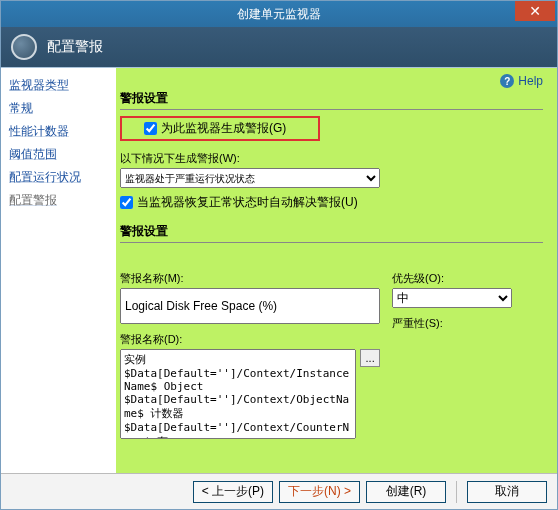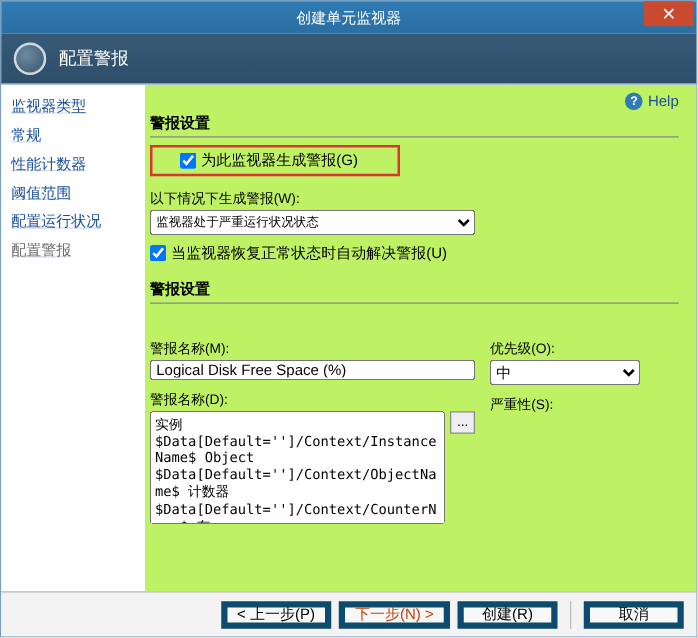--- a/index.html
+++ b/index.html
@@ -22,28 +22,28 @@
   .section-rule { border:none; border-top:1px solid #888; margin-bottom:6px; }
   .gen-row { display:flex; align-items:center; border:2px solid #d33; padding:2px 22px; width:200px; margin-bottom:6px; }
   .gen-row input { margin-right:4px; }
   .lbl { font-size:11px; margin:4px 0 2px 0; }
   select.full { width:260px; height:20px; font-size:10px; }
   .auto-row { display:flex; align-items:center; margin-top:6px; }
   .auto-row input { margin-right:4px; }
   .cols { display:flex; gap:12px; margin-top:18px; }
   .col-left { flex:1; max-width:260px; }
   .col-right { width:120px; }
-  input.text { width:100%; height:16px; font-size:12px; padding:1px 3px; }
+  input.text { width:100%; height:36px; font-size:12px; padding:1px 3px; }
   select.short { width:100%; height:20px; font-size:12px; }
   .desc-row { display:flex; align-items:flex-start; gap:4px; }
   textarea.desc { width:240px; height:90px; font-size:11px; font-family: SimSun, monospace; padding:2px 3px; resize:none; overflow:auto; }
   .ellips { width:20px; height:18px; font-size:11px; padding:0; display:flex; align-items:center; justify-content:center; background:#efefef; border:1px solid #888; }
   .spacer { flex:1; }
   .bottom { height:36px; border-top:1px solid #bbb; display:flex; align-items:center; justify-content:flex-end; padding-right:10px; gap:6px; background:#f3f3f3; }
-  .btn { min-width:80px; height:22px; font-size:12px; background:#f8f8f8; border:5px solid #0c4a6e; padding:0 8px; cursor:default; display:inline-flex; align-items:center; justify-content:center; }
+  .btn { min-width:80px; height:22px; font-size:12px; background:#f8f8f8; border:1px solid #0c4a6e; padding:0 8px; cursor:default; display:inline-flex; align-items:center; justify-content:center; }
   .btn.disabled { color:#c2410c; }
   .divider { width:1px; height:22px; background:#bbb; margin:0 4px; }
 </style>
 </head>
 <body>
 
 <div class="window">
 
   <div class="titlebar">
     <span class="title">创建单元监视器</span>

